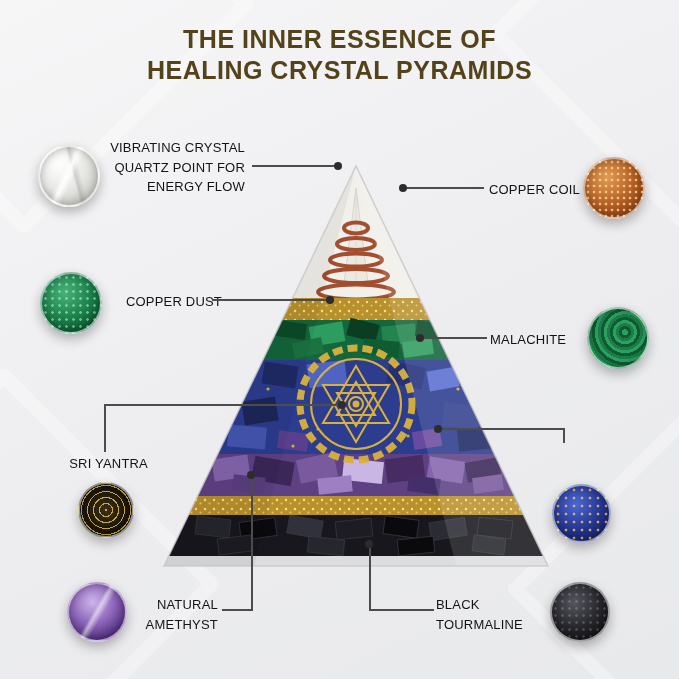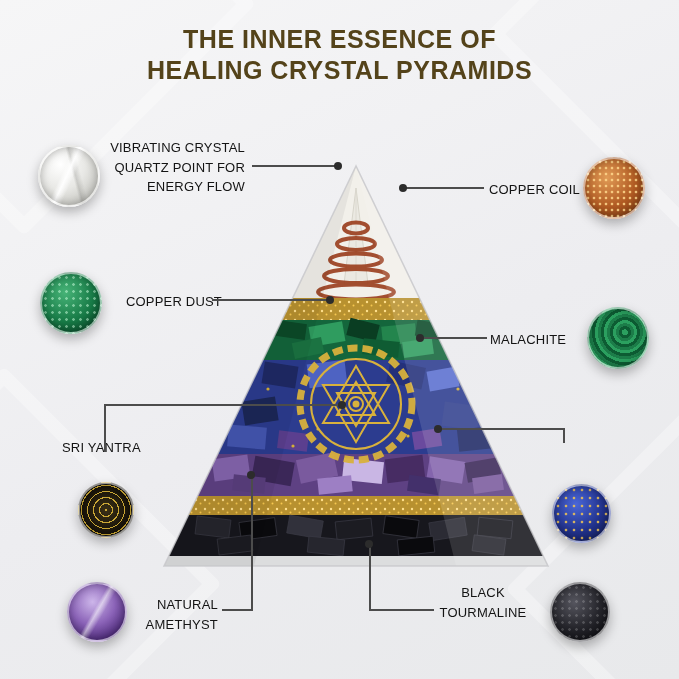--- a/index.html
+++ b/index.html
@@ -26,24 +26,24 @@
   .pyr-wrap{position:absolute; left:158px; top:164px; width:396px; height:406px;}
 
   .clabel{
     position:absolute; font-size:13px; font-weight:400; color:#141414;
     line-height:1.5; letter-spacing:.2px; text-transform:uppercase;
   }
   .l-quartz{left:95px; top:138px; width:150px; text-align:right;}
   .l-coil{left:487px; top:180px; width:95px; text-align:center;}
   .l-dust{left:112px; top:292px; width:110px; text-align:right;}
   .l-mal{left:490px; top:330px; width:85px; text-align:left;}
-  .l-yantra{left:62px; top:438px; width:86px; text-align:left;}
+  .l-yantra{left:62px; top:454px; width:86px; text-align:right;}
   .l-lapis{left:547px; top:444px; width:64px; text-align:center;}
   .l-ame{left:138px; top:595px; width:80px; text-align:right;}
-  .l-tour{left:436px; top:583px; width:94px; text-align:center;}
+  .l-tour{left:436px; top:595px; width:94px; text-align:left;}
 
   .thumb{
     position:absolute; border-radius:50%;
     border:2px solid rgba(255,255,255,.55);
     box-shadow:0 5px 12px rgba(0,0,0,.28), inset 0 0 8px rgba(0,0,0,.28);
   }
   .t-quartz{
     left:38px; top:145px; width:58px; height:58px;
     background-image:
       linear-gradient(115deg, rgba(255,255,255,0) 40%, rgba(255,255,255,.95) 47%, rgba(255,255,255,0) 56%),

